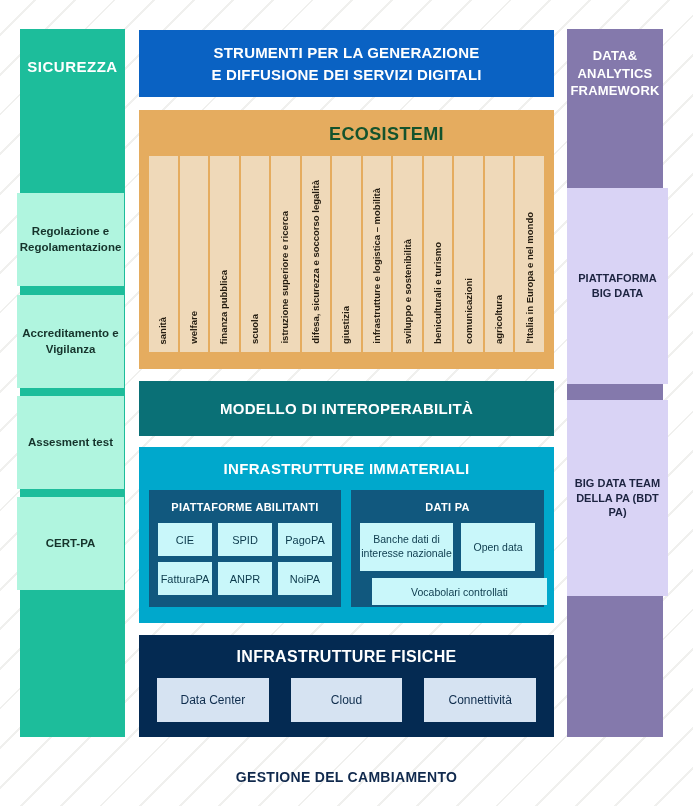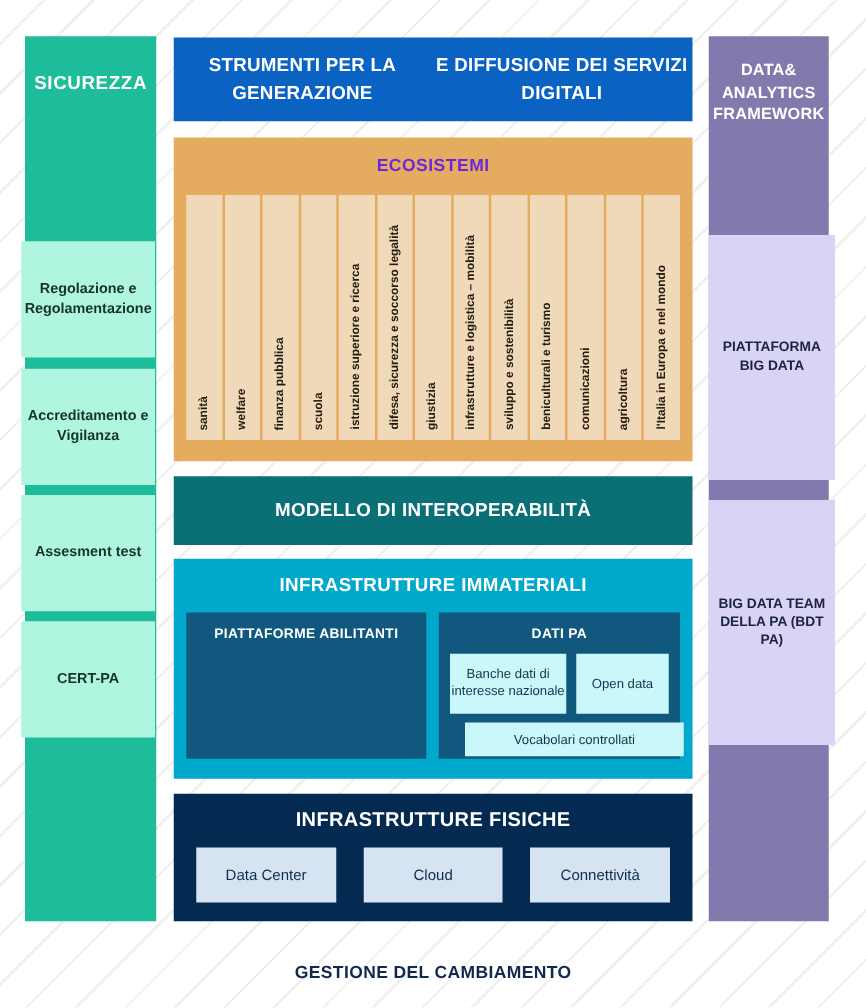--- a/index.html
+++ b/index.html
@@ -84,43 +84,45 @@
   .strumenti-bar {
     position: absolute;
     left: 0; top: 30px;
     width: 415px;
     height: 67px;
     background: #0A62C3;
     color: #ffffff;
     font-size: 15px;
     font-weight: bold;
     display: flex;
+    flex-direction: column;
     align-items: center;
     justify-content: center;
     line-height: 1.45;
     text-align: center;
     letter-spacing: 0.2px;
   }
 
   .ecosistemi-panel {
     position: absolute;
     left: 0; top: 110px;
     width: 415px;
     height: 259px;
     background: #E5AC5F;
   }
   .ecosistemi-title {
     position: absolute;
     left: 0; top: 14px;
     width: 415px;
     text-align: center;
-    color: #6d28d9;
-    font-size: 14px;
+    color: #14532d;
+    font-size: 18px;
     font-weight: bold;
     letter-spacing: 0.4px;
+    padding-left: 40px;
   }
   .eco-strip-wrap {
     position: absolute;
     left: 10px;
     top: 46px;
     width: 395px;
     height: 196px;
     display: flex;
     gap: 0px;
   }
@@ -420,20 +422,28 @@
 
     <div class="modello-bar">
       <span>MODELLO DI INTEROPERABILITÀ</span>
     </div>
 
     <div class="immateriali-panel">
       <div class="immateriali-title">INFRASTRUTTURE IMMATERIALI</div>
 
       <div class="sub-panel left">
         <div class="sub-panel-title">PIATTAFORME ABILITANTI</div>
+        <div class="chip-grid">
+          <div class="chip">CIE</div>
+          <div class="chip">SPID</div>
+          <div class="chip">PagoPA</div>
+          <div class="chip">FatturaPA</div>
+          <div class="chip">ANPR</div>
+          <div class="chip">NoiPA</div>
+        </div>
       </div>
 
       <div class="sub-panel right">
         <div class="sub-panel-title">DATI PA</div>
         <div class="dati-grid">
           <div class="dati-row1">
             <div class="dati-cell-a">Banche dati di interesse nazionale</div>
             <div class="dati-cell-b">Open data</div>
           </div>
           <div class="dati-row2">Vocabolari controllati</div>

